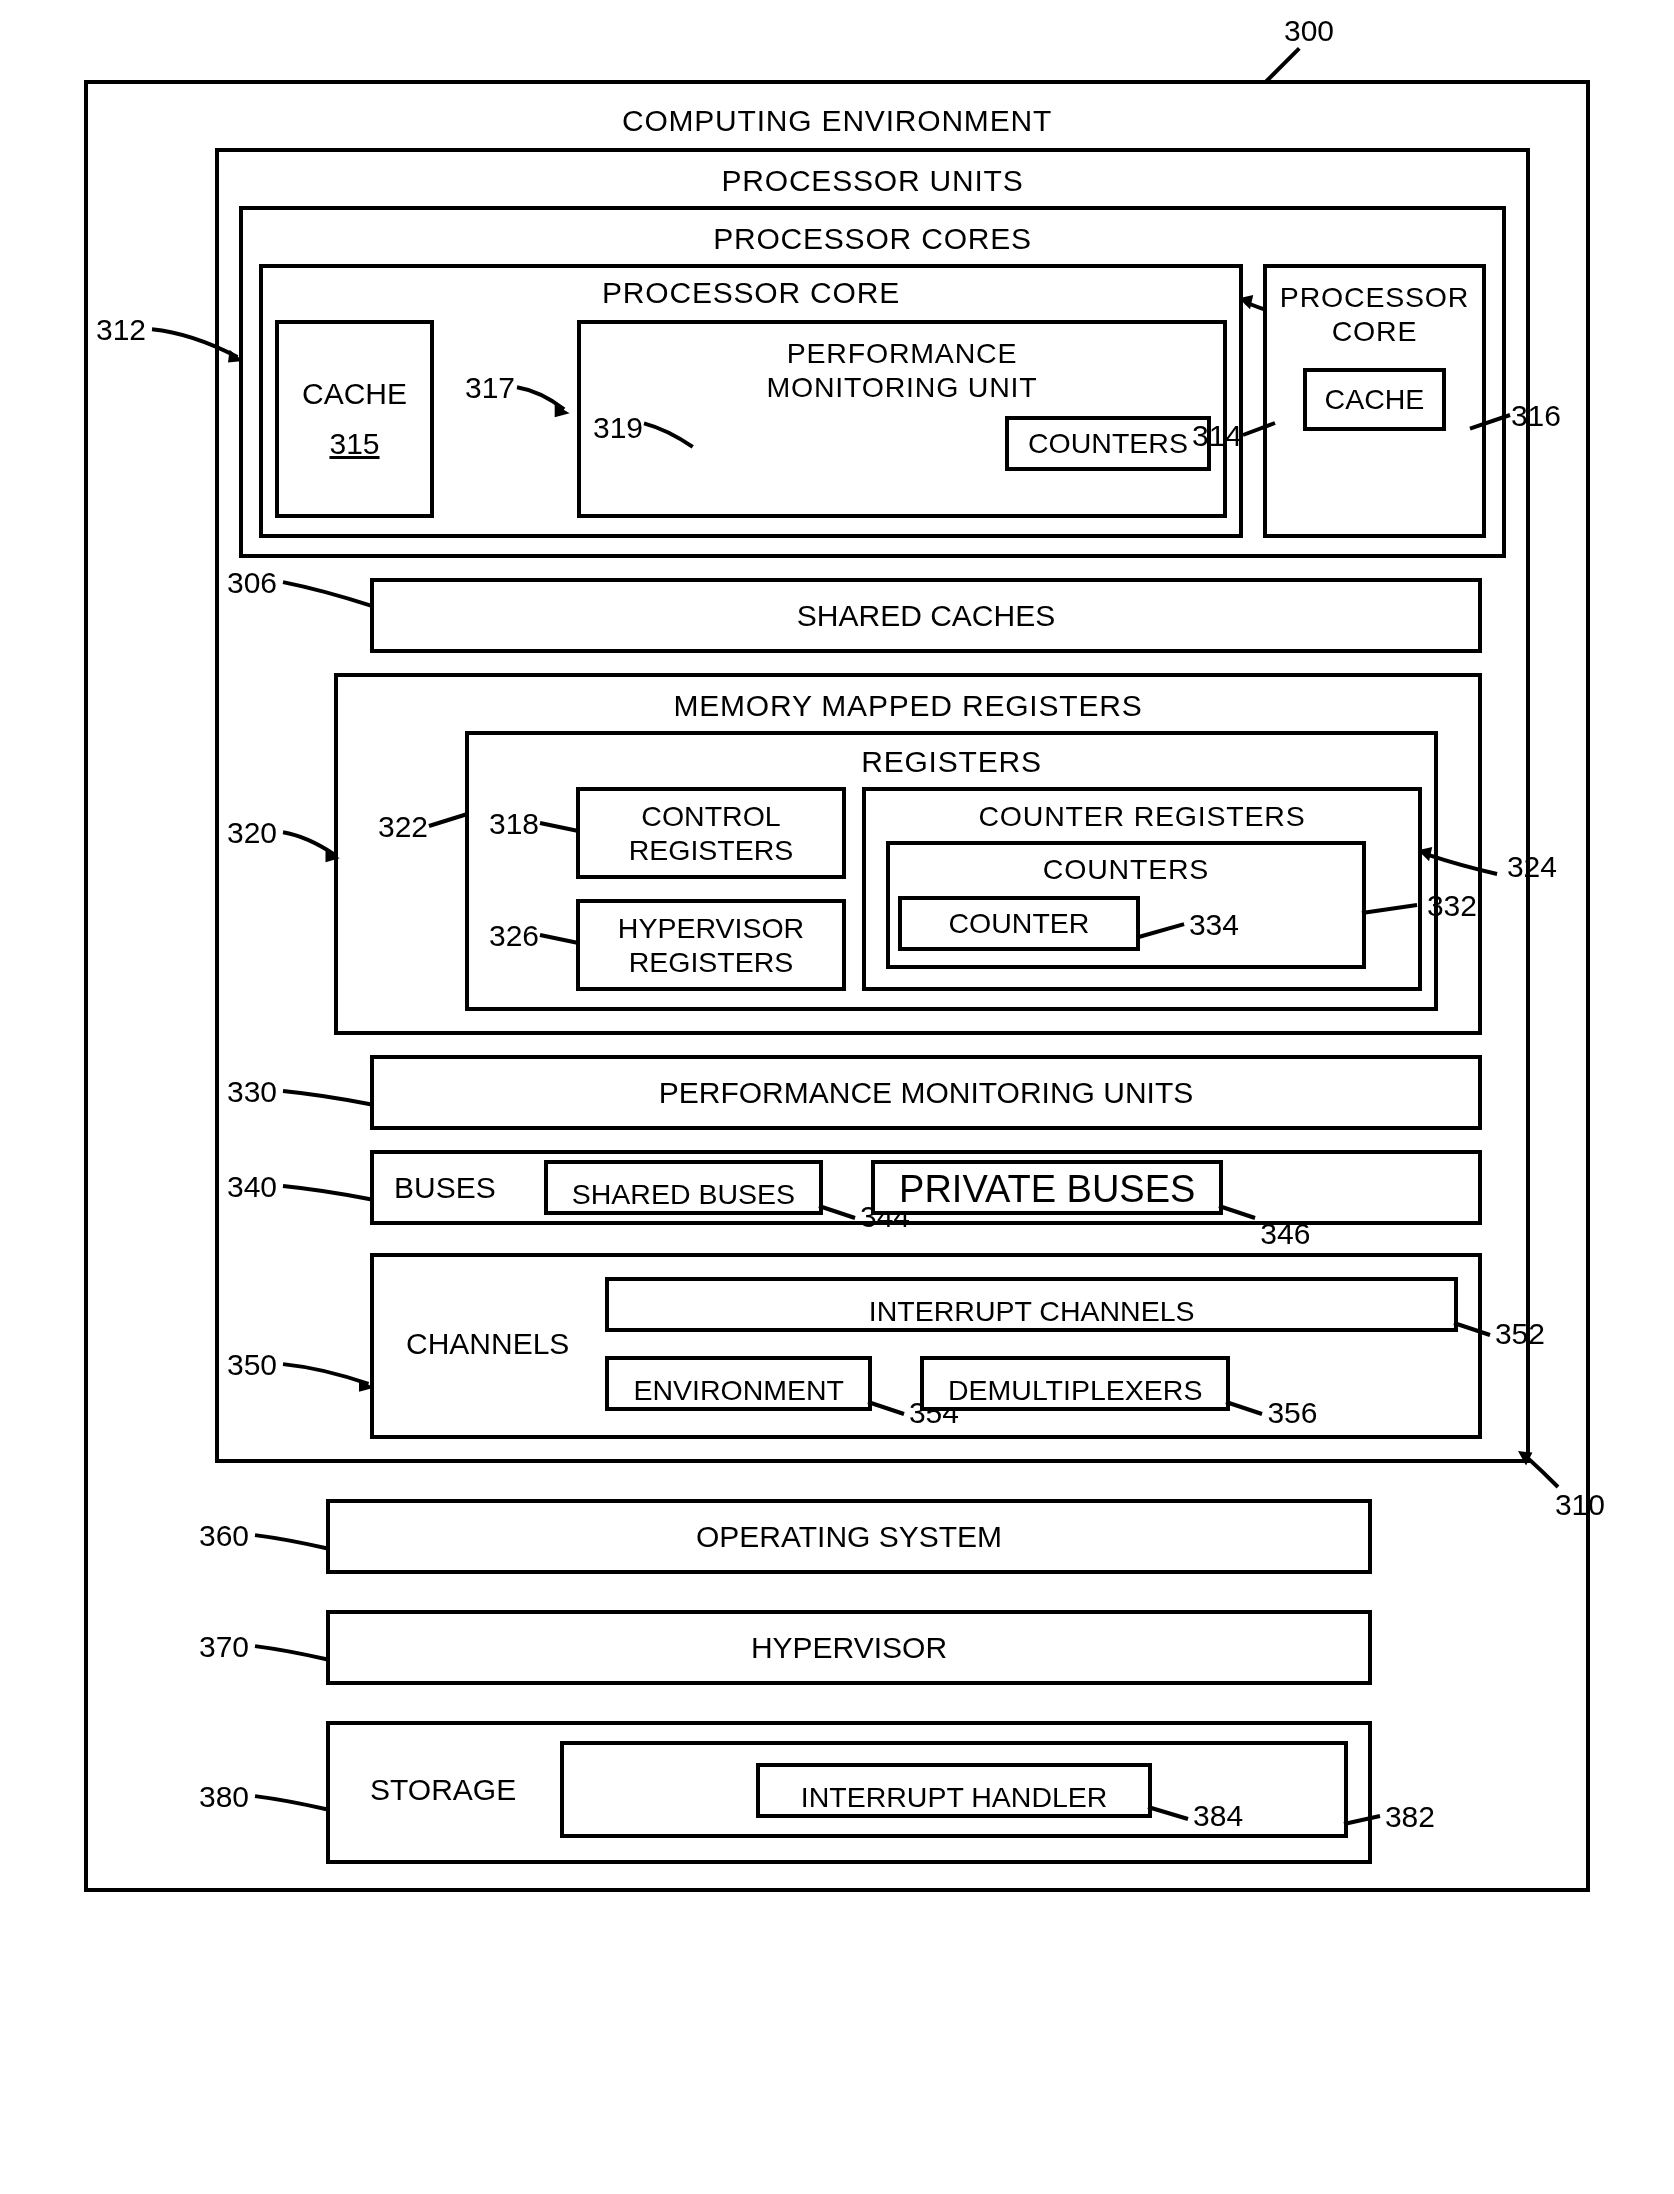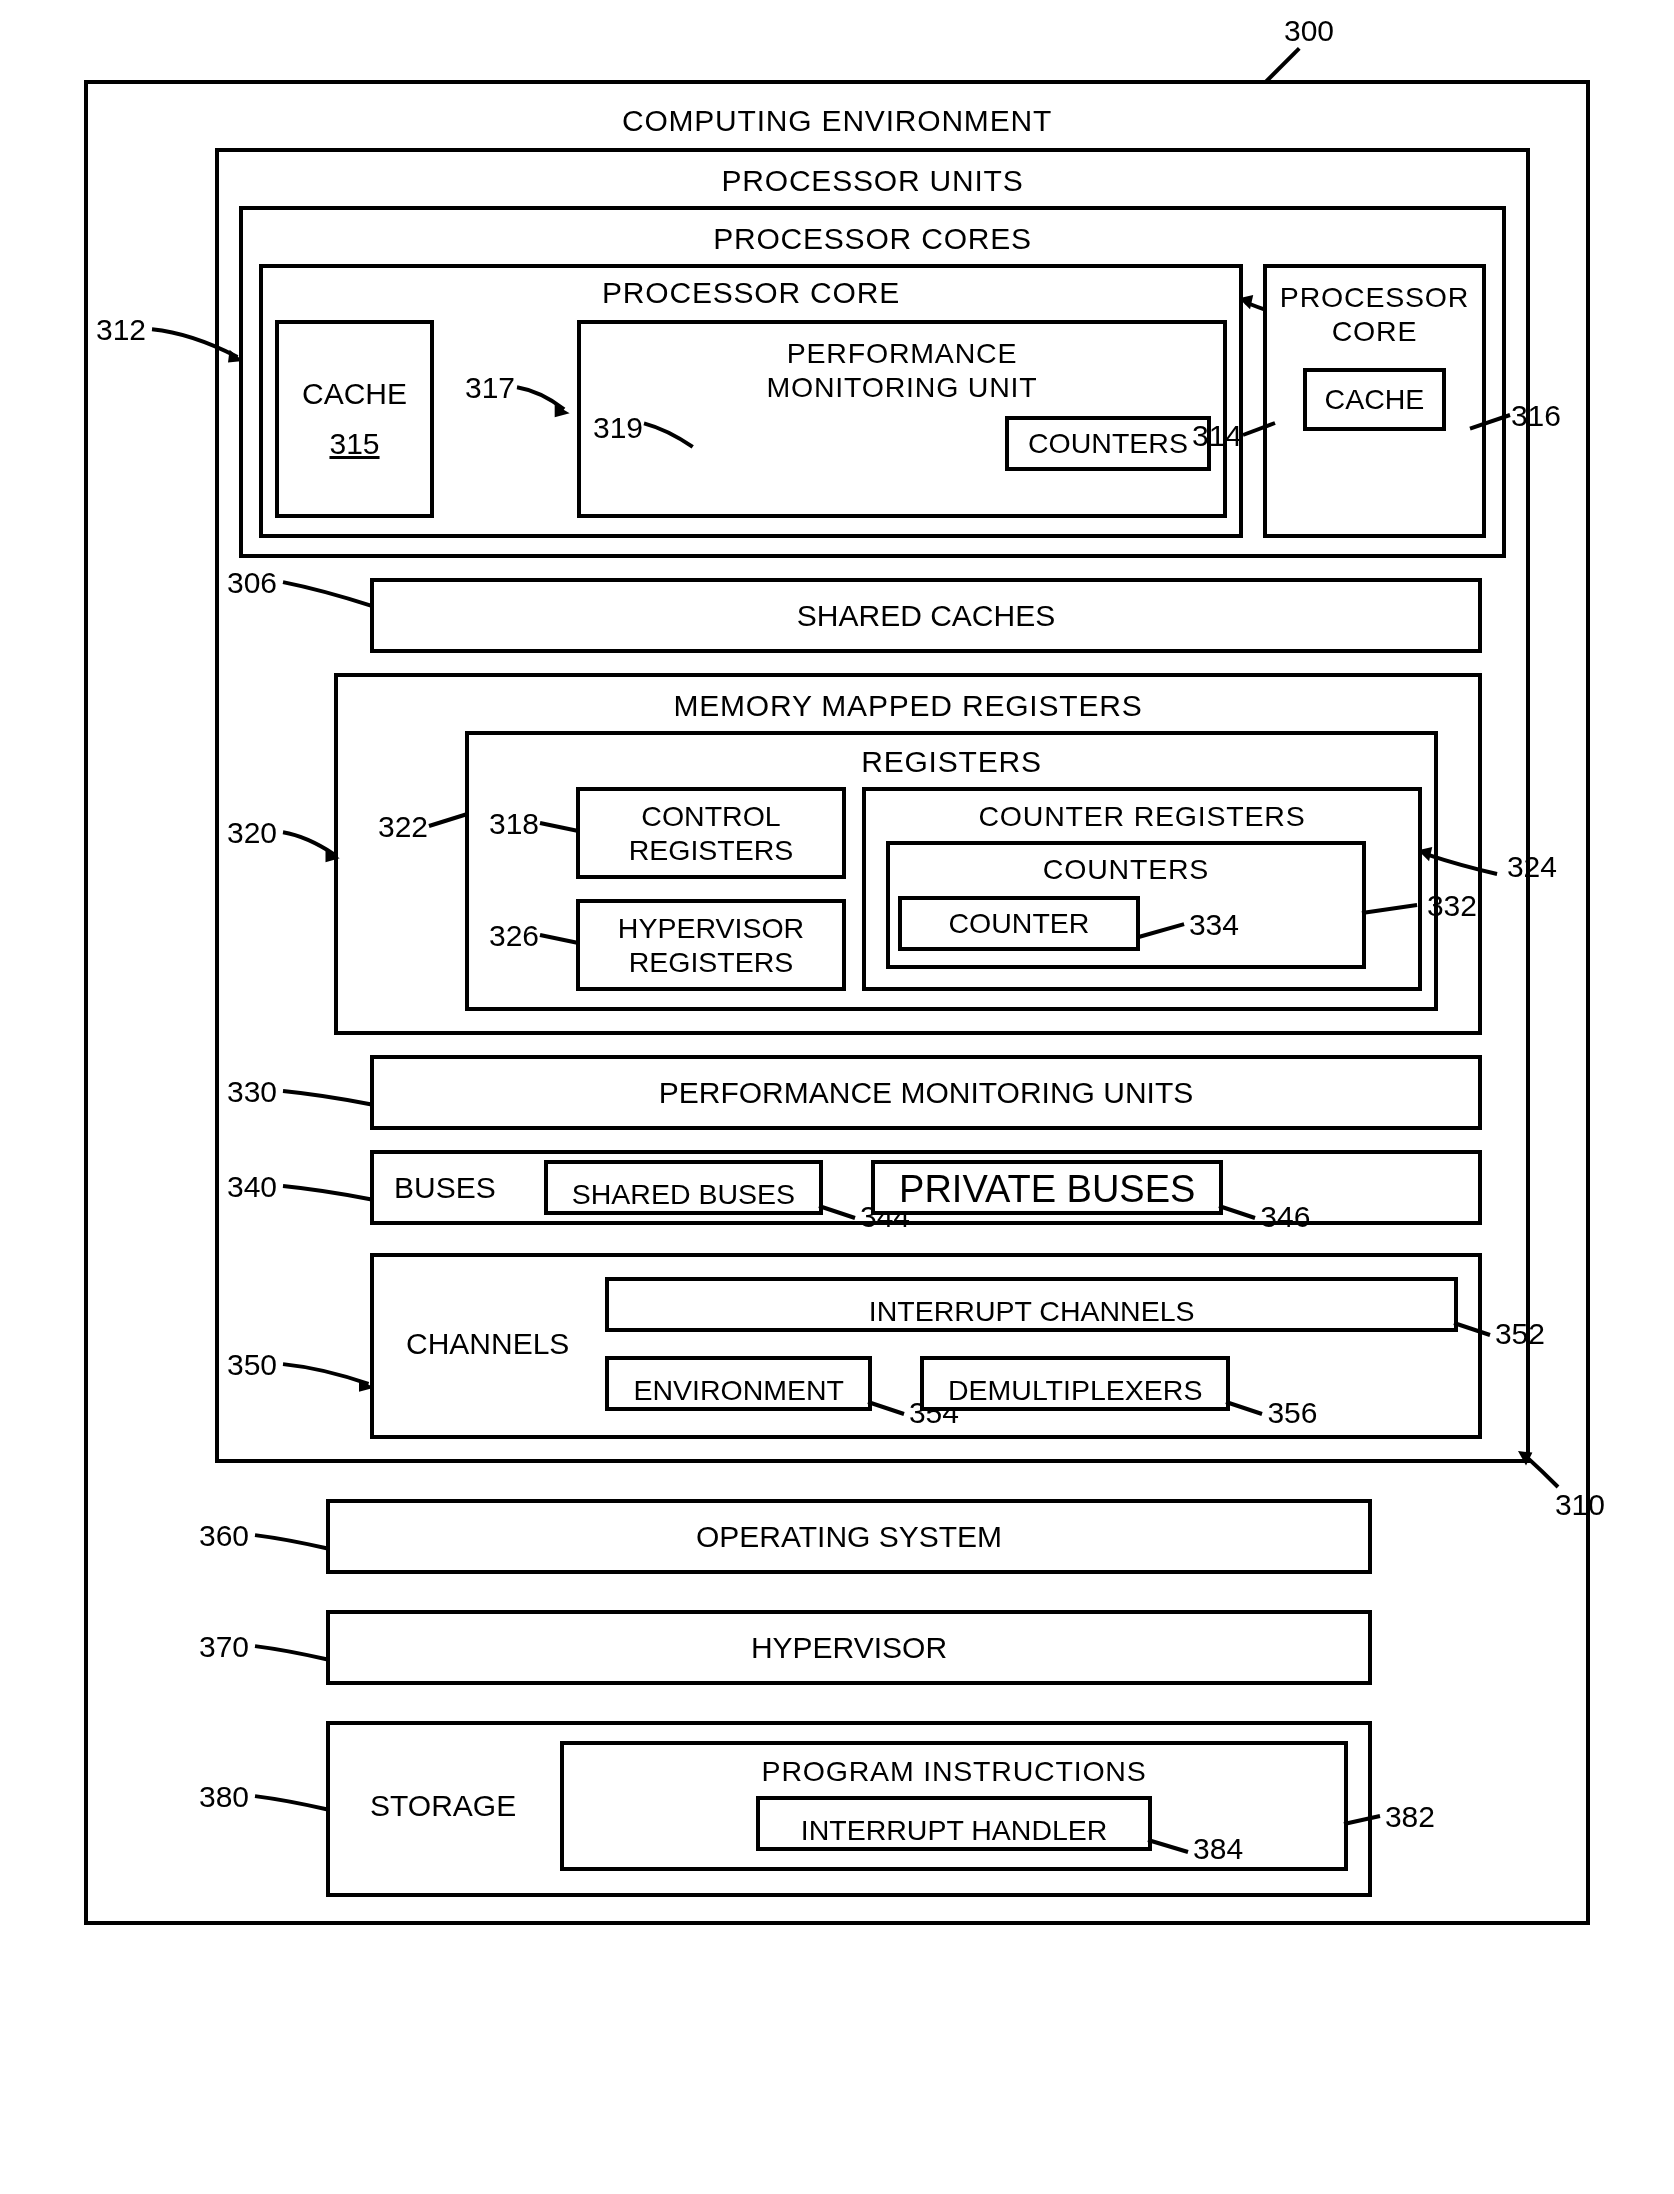--- a/index.html
+++ b/index.html
@@ -357,21 +357,21 @@
       <span style="font-size:30px;">BUSES</span>
       <div class="box sub-box">
         <span style="font-size:28.5px;">SHARED BUSES</span>
         <div class="label" style="right:-91px; top:36px;">344</div>
         <svg class="lead" style="right:-40px; top:38px;" width="44" height="24" viewBox="0 0 55 30">
           <path d="M50 20 L5 5" stroke="#000" stroke-width="5" fill="none"></path>
         </svg>
       </div>
       <div class="box sub-box">
         <span style="font-size:38px;">PRIVATE BUSES</span>
-        <div class="label" style="right:-91px; top:36px;">346</div>
+        <div class="label" style="right:-91px; top:53px;">346</div>
         <svg class="lead" style="right:-40px; top:38px;" width="44" height="24" viewBox="0 0 55 30">
           <path d="M50 20 L5 5" stroke="#000" stroke-width="5" fill="none"></path>
         </svg>
       </div>
     </div>
 
     <div class="box channels">
       <div class="label" style="left:-147px; top:91px;">350</div>
       <svg class="lead" style="left:-91px; top:103px;" width="95" height="32" viewBox="0 0 120 40">
         <path d="M0 5 Q50 10 108 30" stroke="#000" stroke-width="5" fill="none"></path>
@@ -428,21 +428,20 @@
     </svg>
   </div>
 
   <div class="box storage">
     <div class="label" style="left:-131px; top:55px;">380</div>
     <svg class="lead" style="left:-75px; top:67px;" width="79" height="24" viewBox="0 0 100 30">
       <path d="M0 5 Q40 10 92 22" stroke="#000" stroke-width="5" fill="none"></path>
     </svg>
     <div class="ch-label" style="padding:0 20px;">STORAGE</div>
     <div class="box storage-right">
-      <div class="title" style="font-size:28.5px;">PROGRAM INSTRUCTIONS</div>
 
       <div class="label" style="right:-91px; top:55px;">382</div>
       <svg class="lead" style="right:-40px; top:63px;" width="44" height="24" viewBox="0 0 55 30">
         <path d="M50 10 L5 20" stroke="#000" stroke-width="5" fill="none"></path>
       </svg>
 
       <div class="box sub-box" style="margin:8px auto 0 auto; width:396px;">
         <span style="font-size:28.5px;">INTERRUPT HANDLER</span>
         <div class="label" style="right:-95px; top:32px;">384</div>
         <svg class="lead" style="right:-44px; top:36px;" width="48" height="24" viewBox="0 0 60 30">

